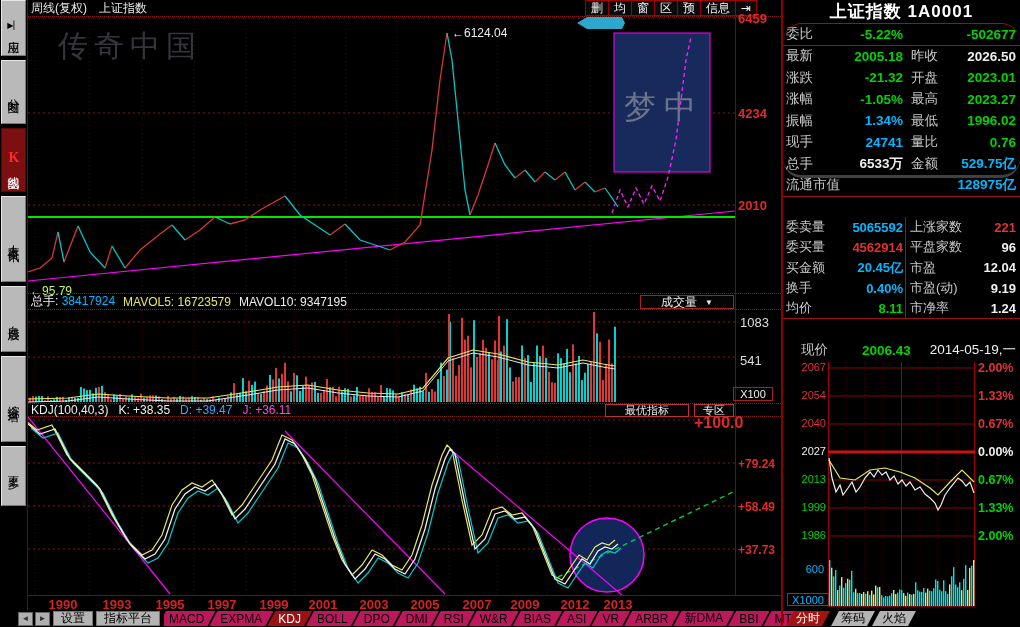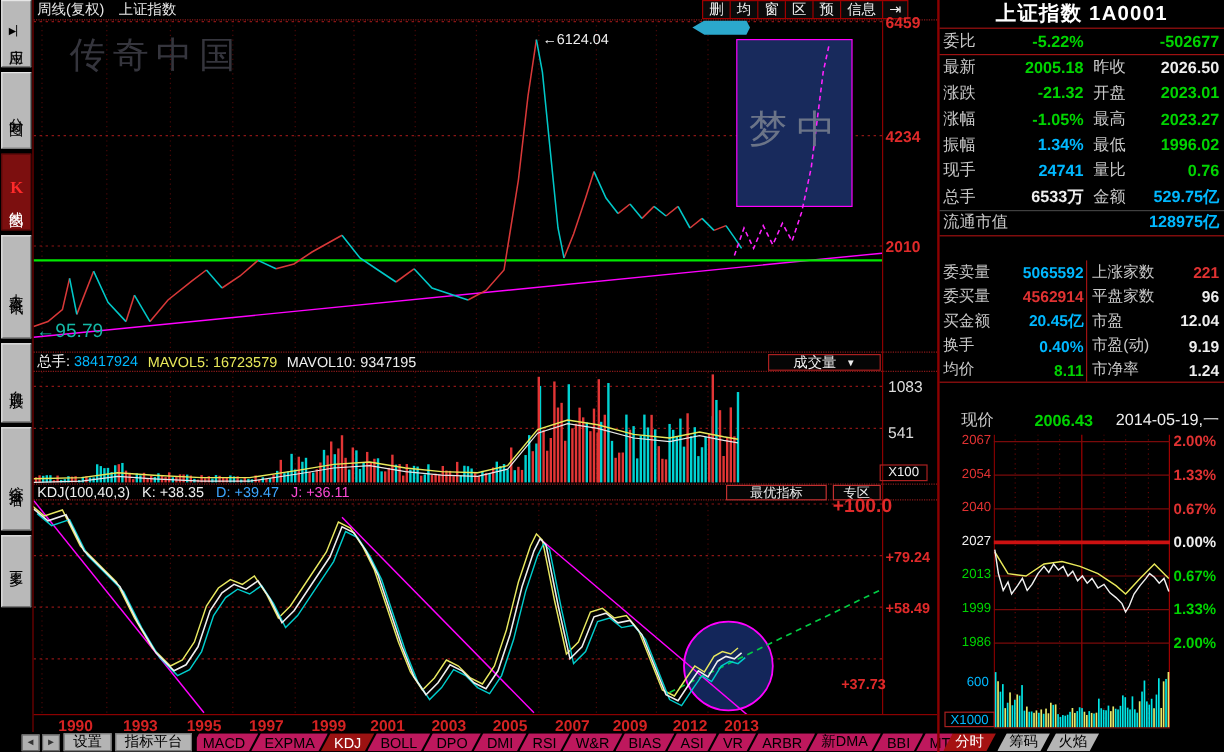--- a/index.html
+++ b/index.html
@@ -50,21 +50,21 @@
   .tab{height:15px;background:#be185d;color:#000;font-size:12px;padding:0 11px;display:flex;align-items:center;
      margin-left:-6px;clip-path:polygon(8px 0,100% 0,calc(100% - 8px) 100%,0 100%);white-space:nowrap;}
   .tab.sel{background:#9b1212;color:#fff;}
   .rtab{position:absolute;top:611px;height:15px;background:#b4b4b4;color:#000;font-size:12px;padding:0 10px;
      display:flex;align-items:center;clip-path:polygon(8px 0,100% 0,calc(100% - 8px) 100%,0 100%);}
   .rtab.sel{background:#a51212;color:#fff;}
   
   #rp-divider{left:781px;top:0;width:2px;height:627px;background:#8b0000;}
   #quote-title{left:783px;top:1px;width:237px;height:21px;color:#fff;font-size:17px;font-weight:bold;
      display:flex;align-items:center;justify-content:center;letter-spacing:1px;}
-  #quote-rows{left:783px;top:23px;width:237px;border-top:1px solid #9e1111;border-bottom:1px solid #404040;}
+  #quote-rows{left:783px;top:23px;width:237px;border-top:1px solid #9e1111;border-bottom:3px solid #404040;border-radius:19px;}
   .qrow{display:flex;align-items:center;height:21.5px;font-size:13.5px;}
   .qrow.wb{border-bottom:1px solid #9e1111;}
   .ql{width:48px;color:#c8c8c8;padding-left:3px;}
   .qv{width:72px;text-align:right;font-weight:bold;}
   .ql2{width:50px;color:#c8c8c8;padding-left:8px;}
   .qv2{flex:1;text-align:right;padding-right:4px;font-weight:bold;}
   #caps{left:783px;top:175px;width:237px;border-bottom:1px solid #9e1111;}
   .crow{display:flex;align-items:center;height:20.5px;font-size:13.5px;}
   .cl{width:80px;color:#c8c8c8;padding-left:3px;}
   .cv{flex:1;text-align:right;padding-right:4px;font-weight:bold;}
@@ -180,21 +180,21 @@
       <polyline points="557,165 567,175"></polyline>
         <polyline points="577,171 584,181 590,190"></polyline>
     </g>
     <rect x="586" y="16" width="96" height="139" fill="#182a5c" stroke="#ff00ff"></rect>
     <polyline points="584,196 592,173 600,190 608,171 616,187 624,169 632,184 640,160 648,123 653,83 658,43 663,20" fill="none" stroke="#ff22ff" stroke-width="1.3" stroke-dasharray="4,3"></polyline>
     <polygon points="549,6 559,0 594,0 597,6 594,12 559,12" fill="#2ba8cc"></polygon>
   </svg>
   <div class="abs wm" style="left:58px;top:26px;font-size:30px;letter-spacing:6px;">传奇中国</div>
   <div class="abs" style="left:622px;top:86px;width:84px;text-align:center;font-size:32px;letter-spacing:8px;color:#6b7488;">梦中</div>
   <div class="abs white" style="left:452px;top:26px;font-size:12px;">←6124.04</div>
-  <div class="abs" style="left:30px;top:268px;font-size:16px;color:#14b8a6;">←95.79</div>
+  <div class="abs" style="left:30px;top:284px;font-size:12px;color:#bef264;">←95.79</div>
   <div class="axis-lab" style="left:738px;top:11px;">6459</div>
   <div class="axis-lab" style="left:738px;top:106px;">4234</div>
   <div class="axis-lab" style="left:738px;top:198px;">2010</div>
   <div class="abs chart-right-line" style="top:17px;height:578px;"></div>
 
   <div id="vol-header" class="abs">
     <span style="margin-left:3px;">
       <span class="white">总手:</span>
       <span class="cyan">38417924</span>
     </span>
@@ -470,21 +470,21 @@
     <line x1="257" y1="14" x2="417" y2="177" stroke="#ff00ff" stroke-width="1.2"></line>
     <line x1="422" y1="32" x2="608" y2="190" stroke="#ff00ff" stroke-width="1.2"></line>
     <line x1="530" y1="160" x2="707" y2="74" stroke="#00cc44" stroke-width="1.4" stroke-dasharray="5,4"></line>
     <polyline id="kdj-line" points="0,7 12,17 27,12 42,42 57,57 72,72 87,102 102,127 117,142 127,137 137,122 147,92 157,77 167,70 177,74 187,67 197,82 207,102 217,92 227,77 237,62 247,47 257,22 267,27 277,42 287,62 297,92 307,122 317,147 327,162 337,152 347,137 357,142 367,152 377,157 387,142 397,112 407,72 417,42 422,32 427,37 437,87 447,132 457,122 467,97 477,94 487,102 497,100 507,112 517,137 527,162 537,167 547,152 554,142 562,147 570,134 577,130 584,132 590,127" fill="none" stroke="#e8e860" stroke-width="1.2" transform="translate(-3,-4)"></polyline>
     <polyline points="0,7 12,17 27,12 42,42 57,57 72,72 87,102 102,127 117,142 127,137 137,122 147,92 157,77 167,70 177,74 187,67 197,82 207,102 217,92 227,77 237,62 247,47 257,22 267,27 277,42 287,62 297,92 307,122 317,147 327,162 337,152 347,137 357,142 367,152 377,157 387,142 397,112 407,72 417,42 422,32 427,37 437,87 447,132 457,122 467,97 477,94 487,102 497,100 507,112 517,137 527,162 537,167 547,152 554,142 562,147 570,134 577,130 584,132 590,127" fill="none" stroke="#00cccc" stroke-width="1.2" transform="translate(3,4)"></polyline>
     <polyline points="0,7 12,17 27,12 42,42 57,57 72,72 87,102 102,127 117,142 127,137 137,122 147,92 157,77 167,70 177,74 187,67 197,82 207,102 217,92 227,77 237,62 247,47 257,22 267,27 277,42 287,62 297,92 307,122 317,147 327,162 337,152 347,137 357,142 367,152 377,157 387,142 397,112 407,72 417,42 422,32 427,37 437,87 447,132 457,122 467,97 477,94 487,102 497,100 507,112 517,137 527,162 537,167 547,152 554,142 562,147 570,134 577,130 584,132 590,127" fill="none" stroke="#efefef" stroke-width="1.3"></polyline>
   </svg>
   <div class="axis-lab" style="left:694px;top:414px;font-size:16px;">+100.0</div>
   <div class="axis-lab" style="left:738px;top:457px;font-size:12px;">+79.24</div>
   <div class="axis-lab" style="left:738px;top:500px;font-size:12px;">+58.49</div>
-  <div class="axis-lab" style="left:701px;top:543px;font-size:12px;margin-top:20px;">+37.73</div>
+  <div class="axis-lab" style="left:738px;top:543px;font-size:12px;">+37.73</div>
 
   <div id="years" class="abs">
     <span class="year" style="left:35px;">1990</span>
     <span class="year" style="left:89px;">1993</span>
     <span class="year" style="left:142px;">1995</span>
     <span class="year" style="left:194px;">1997</span>
     <span class="year" style="left:246px;">1999</span>
     <span class="year" style="left:295px;">2001</span>
     <span class="year" style="left:346px;">2003</span>
     <span class="year" style="left:397px;">2005</span>

